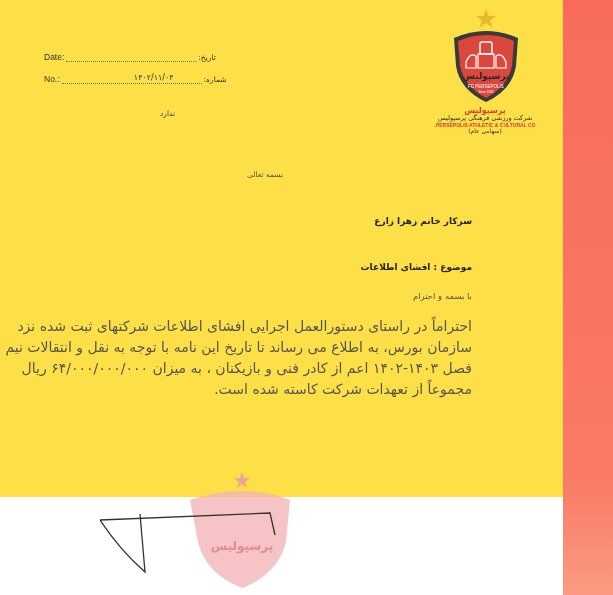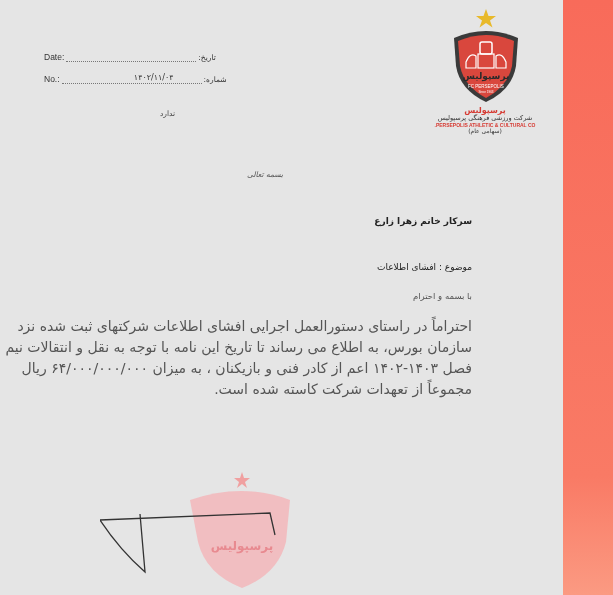--- a/index.html
+++ b/index.html
@@ -1,37 +1,37 @@
 <!DOCTYPE html>
 <html><head>
 <meta charset="utf-8">
 <style>
   html, body { margin:0; padding:0; }
   body { width:613px; height:595px; background:#ffffff; position:relative; overflow:hidden; font-family:"DejaVu Sans", sans-serif; color:#2a2a2a; }
-  .page { position:absolute; left:0; top:0; width:563px; height:595px; background:#e5e5e5; }
+  .page { position:absolute; left:0; top:0; width:563px; height:497px; background:#fde047; }
   .red-strip { position:absolute; left:563px; top:0; width:50px; height:595px; background:linear-gradient(#f86b5a, #f97a65 80%, #fb9a82); }
 
   .hdr-row { position:absolute; left:44px; font-size:8px; color:#333; display:flex; align-items:flex-end; }
   .hdr-en { font-family:"Liberation Sans", sans-serif; font-size:8.5px; }
   .hdr-line { border-bottom:1px dotted #777; height:9px; position:relative; margin:0 2px;text-decoration:underline; }
   .hdr-val { position:absolute; bottom:1px; font-size:8px; direction:rtl; }
   .hdr-fa { font-size:7.5px; direction:rtl; }
 
   .logo { position:absolute; left:440px; top:6px; width:100px; }
   .org-block { position:absolute; left:430px; top:106px; width:110px; text-align:center; direction:rtl; line-height:1.15; }
   .org-name-fa { font-size:8px; color:#d63a32; font-weight:bold; }
   .org-full-fa { font-size:6.5px; color:#333; }
   .org-en { font-size:5px; color:#d63a32; font-weight:bold; font-family:"Liberation Sans", sans-serif; }
   .org-type { font-size:6px; color:#333; }
 
   .text { position:absolute; direction:rtl; text-align:right; }
-  .basmala { left:230px; top:170px; width:70px; font-size:7.5px; color:#555; text-align:center;font-style:italic; }
+  .basmala { left:230px; top:170px; width:70px; font-size:7.5px; color:#555; text-align:center; }
   .addressee { right:91px; top:216px; font-size:9px; font-weight:bold; color:#222; }
   .title-line { right:91px; top:236px; font-size:9px; font-weight:bold; color:#222; }
-  .subject { right:91px; top:262px; font-size:9px; font-weight:normal; color:#222; }
+  .subject { right:91px; top:262px; font-size:9px; font-weight:bold; color:#222; }
   .greeting { right:91px; top:291px; font-size:8.5px; color:#555; }
   .body { right:91px; top:316px; width:470px; font-size:14px; color:#555; line-height:21px; }
 
   .stamp { position:absolute; left:180px; top:470px; width:115px; height:120px; }
   .signature { position:absolute; left:100px; top:510px; width:200px; height:70px; }
   .signer { position:absolute; left:165px; top:545px; direction:rtl; text-align:center; font-size:8.5px; font-weight:bold; color:#222; line-height:1.3; width:70px; }
 </style>
 </head>
 <body>
 

